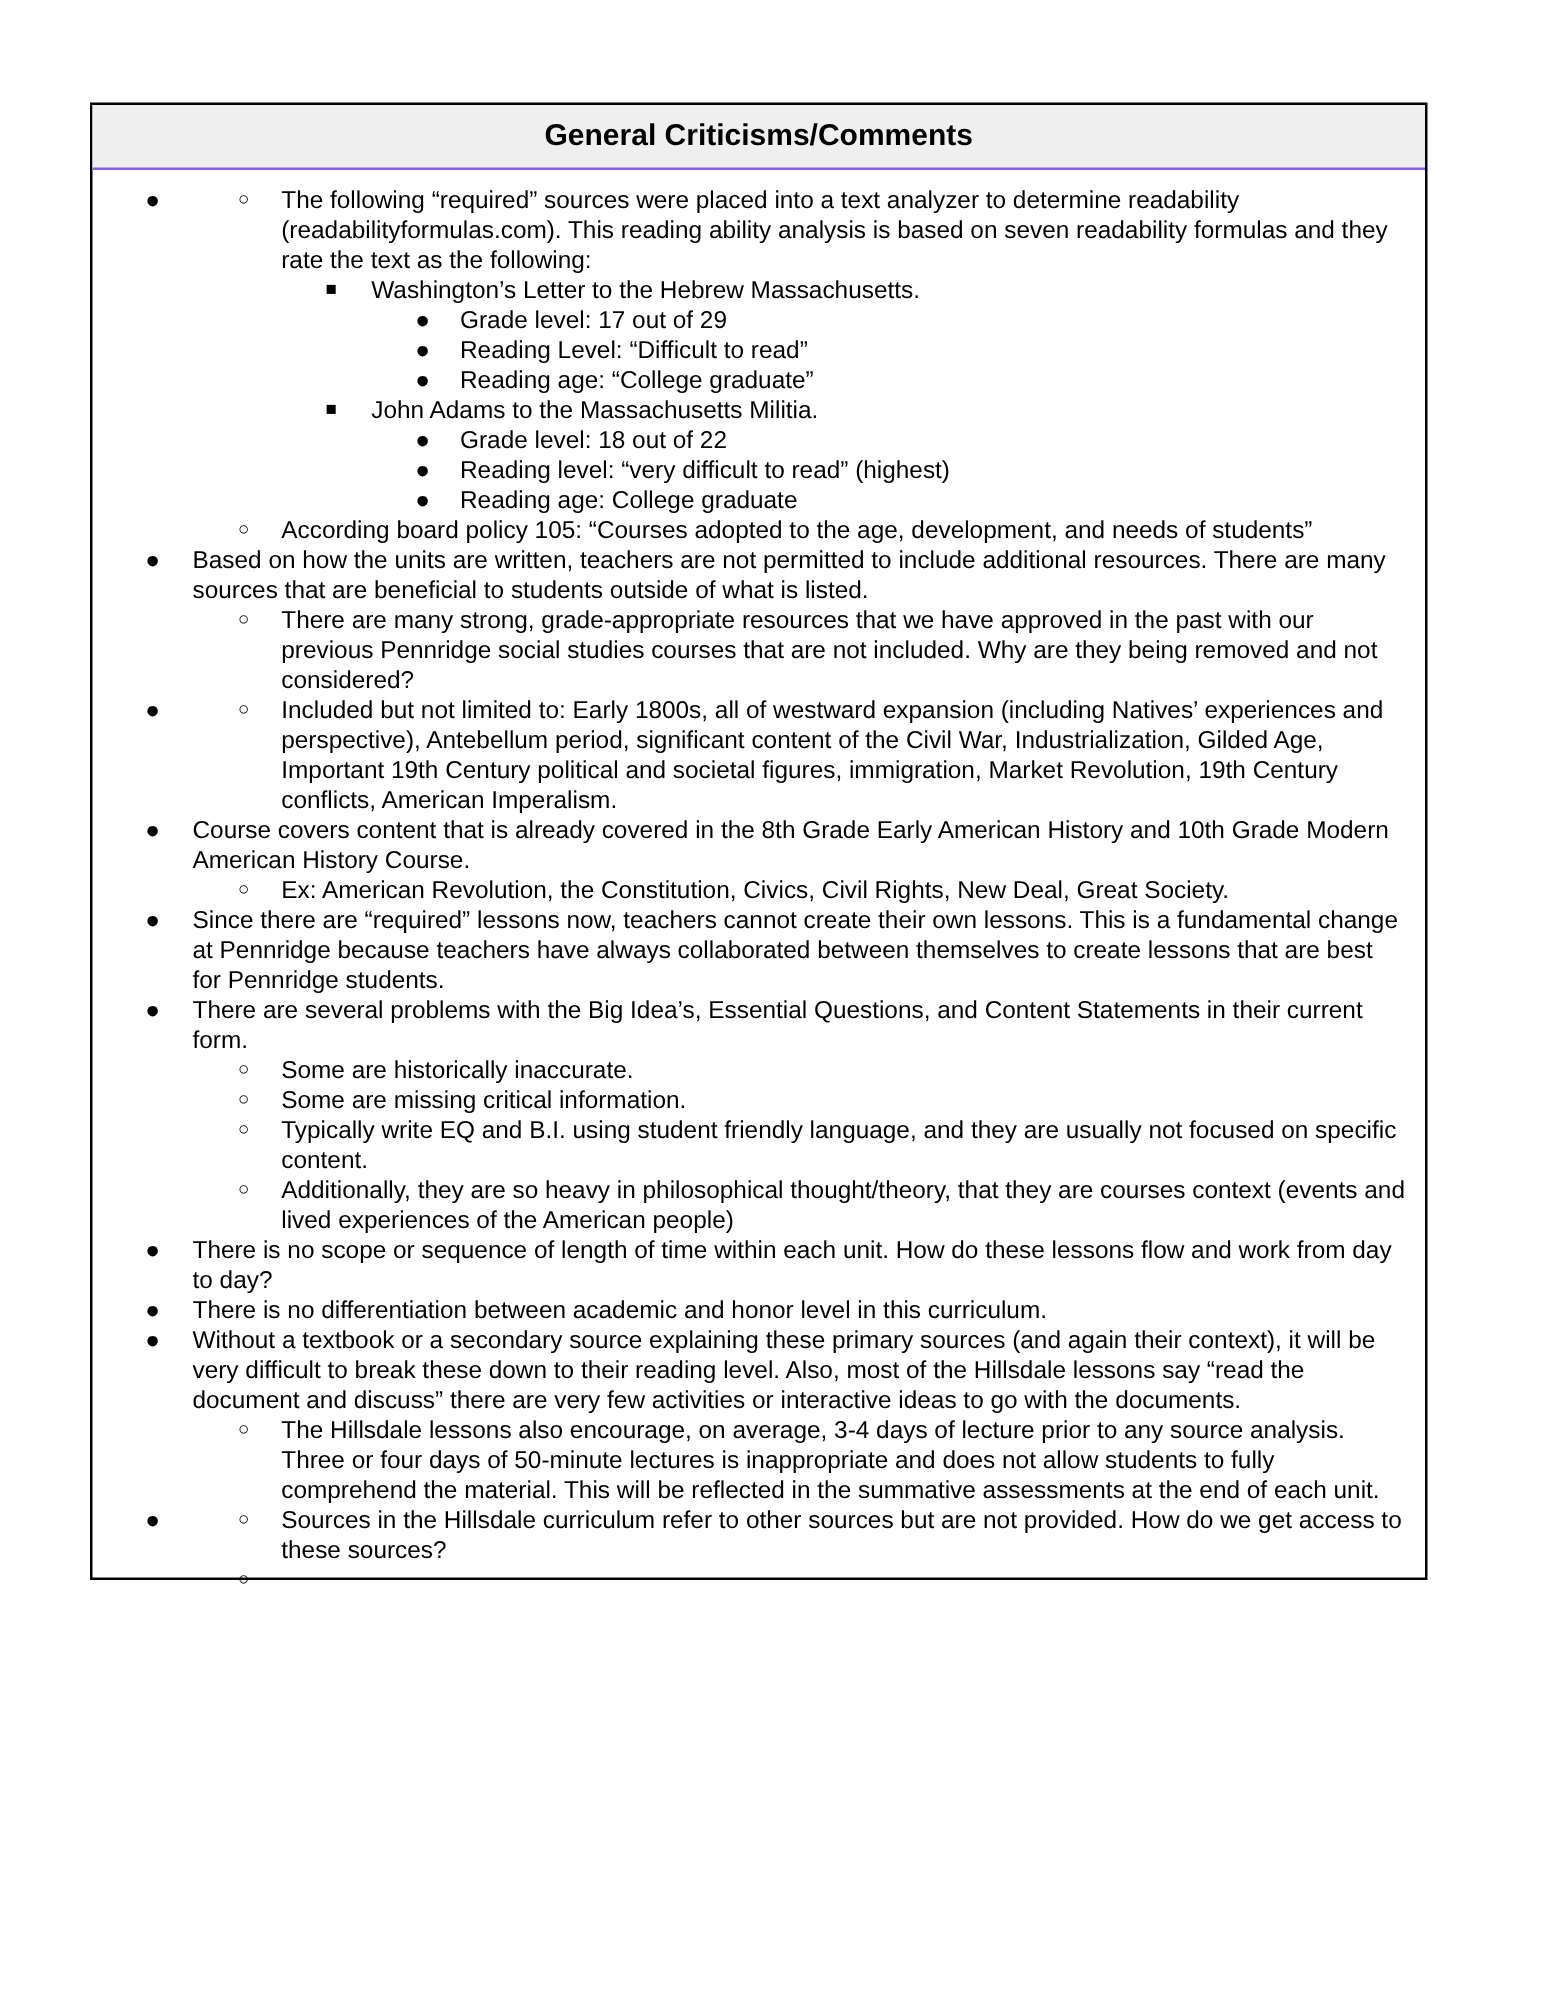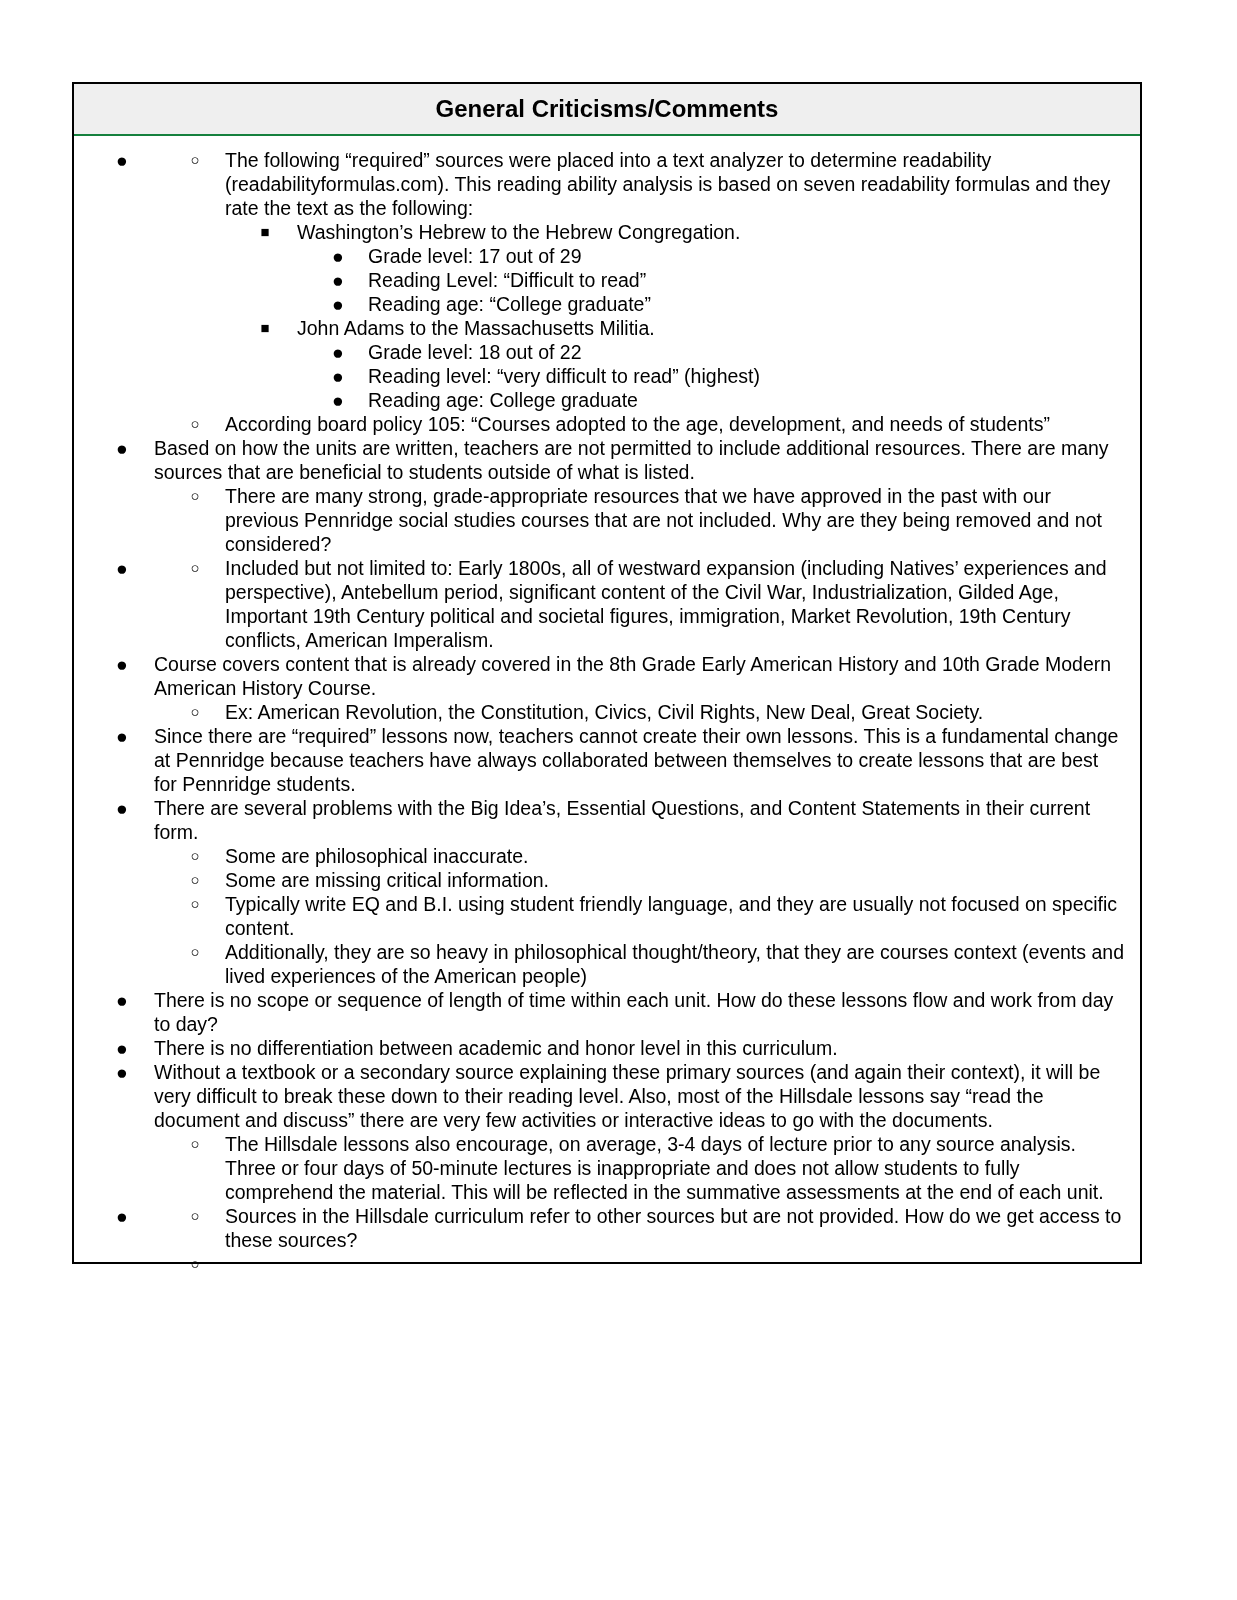--- a/index.html
+++ b/index.html
@@ -2,21 +2,21 @@
 <html><head>
 <meta charset="utf-8">
 <style>
   html, body { margin: 0; padding: 0; background: #ffffff; }
   body { width: 1237px; height: 1600px; position: relative; font-family: "Liberation Sans", sans-serif; color: #000; }
   .table {
     position: absolute; left: 72px; top: 82px; width: 1070px;
     border: 2px solid #000; box-sizing: border-box;
   }
   .header {
-    background: #efefef; border-bottom: 2px solid #15803d;
+    background: #efefef; border-bottom: 2px solid #8b5cf6;
     height: 50px; display: flex; align-items: center; justify-content: center;
     font-weight: bold; font-size: 24px;
   }
   .content { padding: 12px 14px 10px 0; font-size: 19.5px; line-height: 24px; }
   .item { position: relative; }
   .item .bullet { position: absolute; text-align: center; width: 20px; }
   .l1 { padding-left: 80px; }
   .l1 > .bullet { left: 38px; }
   .l2 { padding-left: 151px; }
   .l2 > .bullet { left: 111px; font-size: 15px; }
@@ -29,38 +29,38 @@
 </head>
 <body>
 
 <div class="table">
   <div class="header">
     <span>General Criticisms/Comments</span>
   </div>
   <div class="content" id="list">
       <div class="item l1"><span class="bullet">●</span></div>
       <div class="item l2"><span class="bullet">○</span><span>The following “required” sources were placed into a text analyzer to determine readability (readabilityformulas.com). This reading ability analysis is based on seven readability formulas and they rate the text as the following:</span></div>
-      <div class="item l3"><span class="bullet">■</span><span>Washington’s Hebrew to the Hebrew Congregation.</span></div>
+      <div class="item l3"><span class="bullet">■</span><span>Washington’s Letter to the Hebrew Massachusetts.</span></div>
       <div class="item l4"><span class="bullet">●</span><span>Grade level: 17 out of 29</span></div>
       <div class="item l4"><span class="bullet">●</span><span>Reading Level: “Difficult to read”</span></div>
       <div class="item l4"><span class="bullet">●</span><span>Reading age: “College graduate”</span></div>
       <div class="item l3"><span class="bullet">■</span><span>John Adams to the Massachusetts Militia.</span></div>
       <div class="item l4"><span class="bullet">●</span><span>Grade level: 18 out of 22</span></div>
       <div class="item l4"><span class="bullet">●</span><span>Reading level: “very difficult to read” (highest)</span></div>
       <div class="item l4"><span class="bullet">●</span><span>Reading age: College graduate</span></div>
       <div class="item l2"><span class="bullet">○</span><span>According board policy 105: “Courses adopted to the age, development, and needs of students”</span></div>
       <div class="item l1"><span class="bullet">●</span><span>Based on how the units are written, teachers are not permitted to include additional resources. There are many sources that are beneficial to students outside of what is listed.</span></div>
       <div class="item l2"><span class="bullet">○</span><span>There are many strong, grade-appropriate resources that we have approved in the past with our previous Pennridge social studies courses that are not included. Why are they being removed and not considered?</span></div>
       <div class="item l1"><span class="bullet">●</span></div>
       <div class="item l2"><span class="bullet">○</span><span>Included but not limited to: Early 1800s, all of westward expansion (including Natives’ experiences and perspective), Antebellum period, significant content of the Civil War, Industrialization, Gilded Age, Important 19th Century political and societal figures, immigration, Market Revolution, 19th Century conflicts, American Imperalism.</span></div>
       <div class="item l1"><span class="bullet">●</span><span>Course covers content that is already covered in the 8th Grade Early American History and 10th Grade Modern American History Course.</span></div>
       <div class="item l2"><span class="bullet">○</span><span>Ex: American Revolution, the Constitution, Civics, Civil Rights, New Deal, Great Society.</span></div>
       <div class="item l1"><span class="bullet">●</span><span>Since there are “required” lessons now, teachers cannot create their own lessons. This is a fundamental change at Pennridge because teachers have always collaborated between themselves to create lessons that are best for Pennridge students.</span></div>
       <div class="item l1"><span class="bullet">●</span><span>There are several problems with the Big Idea’s, Essential Questions, and Content Statements in their current form.</span></div>
-      <div class="item l2"><span class="bullet">○</span><span>Some are philosophical inaccurate.</span></div>
+      <div class="item l2"><span class="bullet">○</span><span>Some are historically inaccurate.</span></div>
       <div class="item l2"><span class="bullet">○</span><span>Some are missing critical information.</span></div>
       <div class="item l2"><span class="bullet">○</span><span>Typically write EQ and B.I. using student friendly language, and they are usually not focused on specific content.</span></div>
       <div class="item l2"><span class="bullet">○</span><span>Additionally, they are so heavy in philosophical thought/theory, that they are courses context (events and lived experiences of the American people)</span></div>
       <div class="item l1"><span class="bullet">●</span><span>There is no scope or sequence of length of time within each unit.  How do these lessons flow and work from day to day?</span></div>
       <div class="item l1"><span class="bullet">●</span><span>There is no differentiation between academic and honor level in this curriculum.</span></div>
       <div class="item l1"><span class="bullet">●</span><span>Without a textbook or a secondary source explaining these primary sources (and again their context), it will be very difficult to break these down to their reading level.  Also, most of the Hillsdale lessons say “read the document and discuss” there are very few activities or interactive ideas to go with the documents.</span></div>
       <div class="item l2"><span class="bullet">○</span><span>The Hillsdale lessons also encourage, on average, 3-4 days of lecture prior to any source analysis. Three or four days of 50-minute lectures is inappropriate and does not allow students to fully comprehend the material. This will be reflected in the summative assessments at the end of each unit.</span></div>
       <div class="item l1"><span class="bullet">●</span></div>
       <div class="item l2"><span class="bullet">○</span><span>Sources in the Hillsdale curriculum refer to other sources but are not provided. How do we get access to these sources?</span></div>
       <div class="item l2"><span class="bullet">○</span></div>

